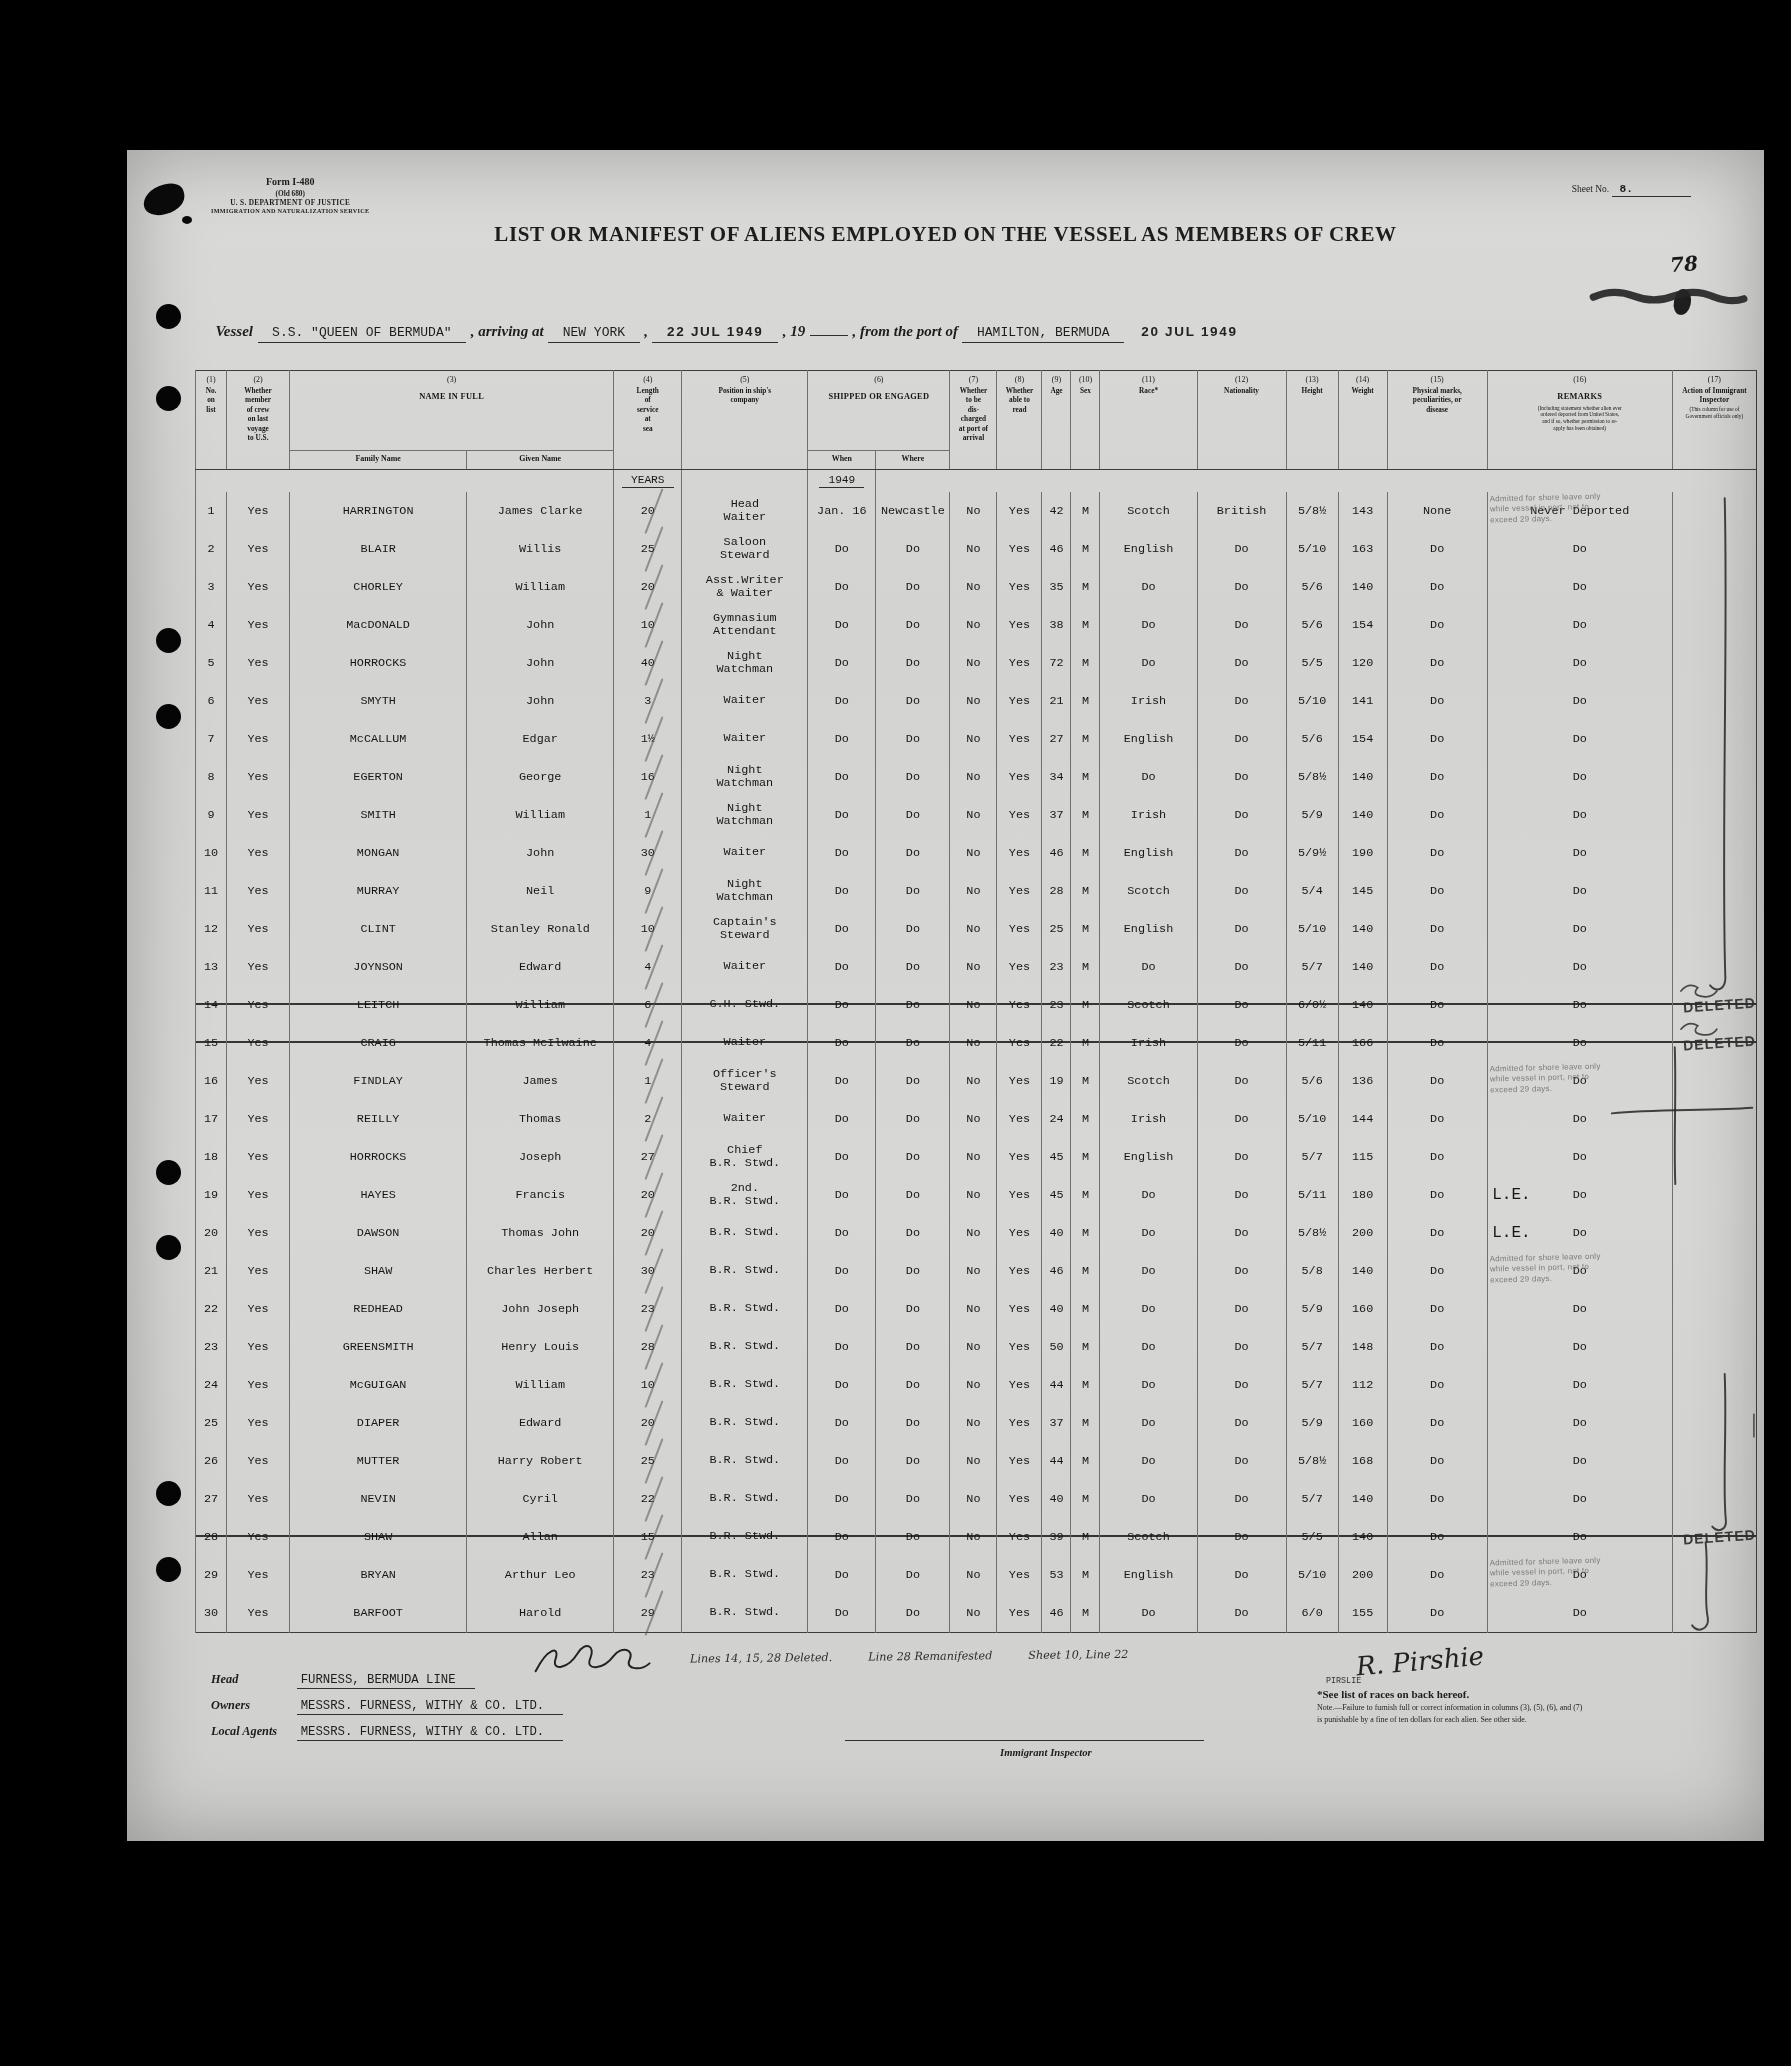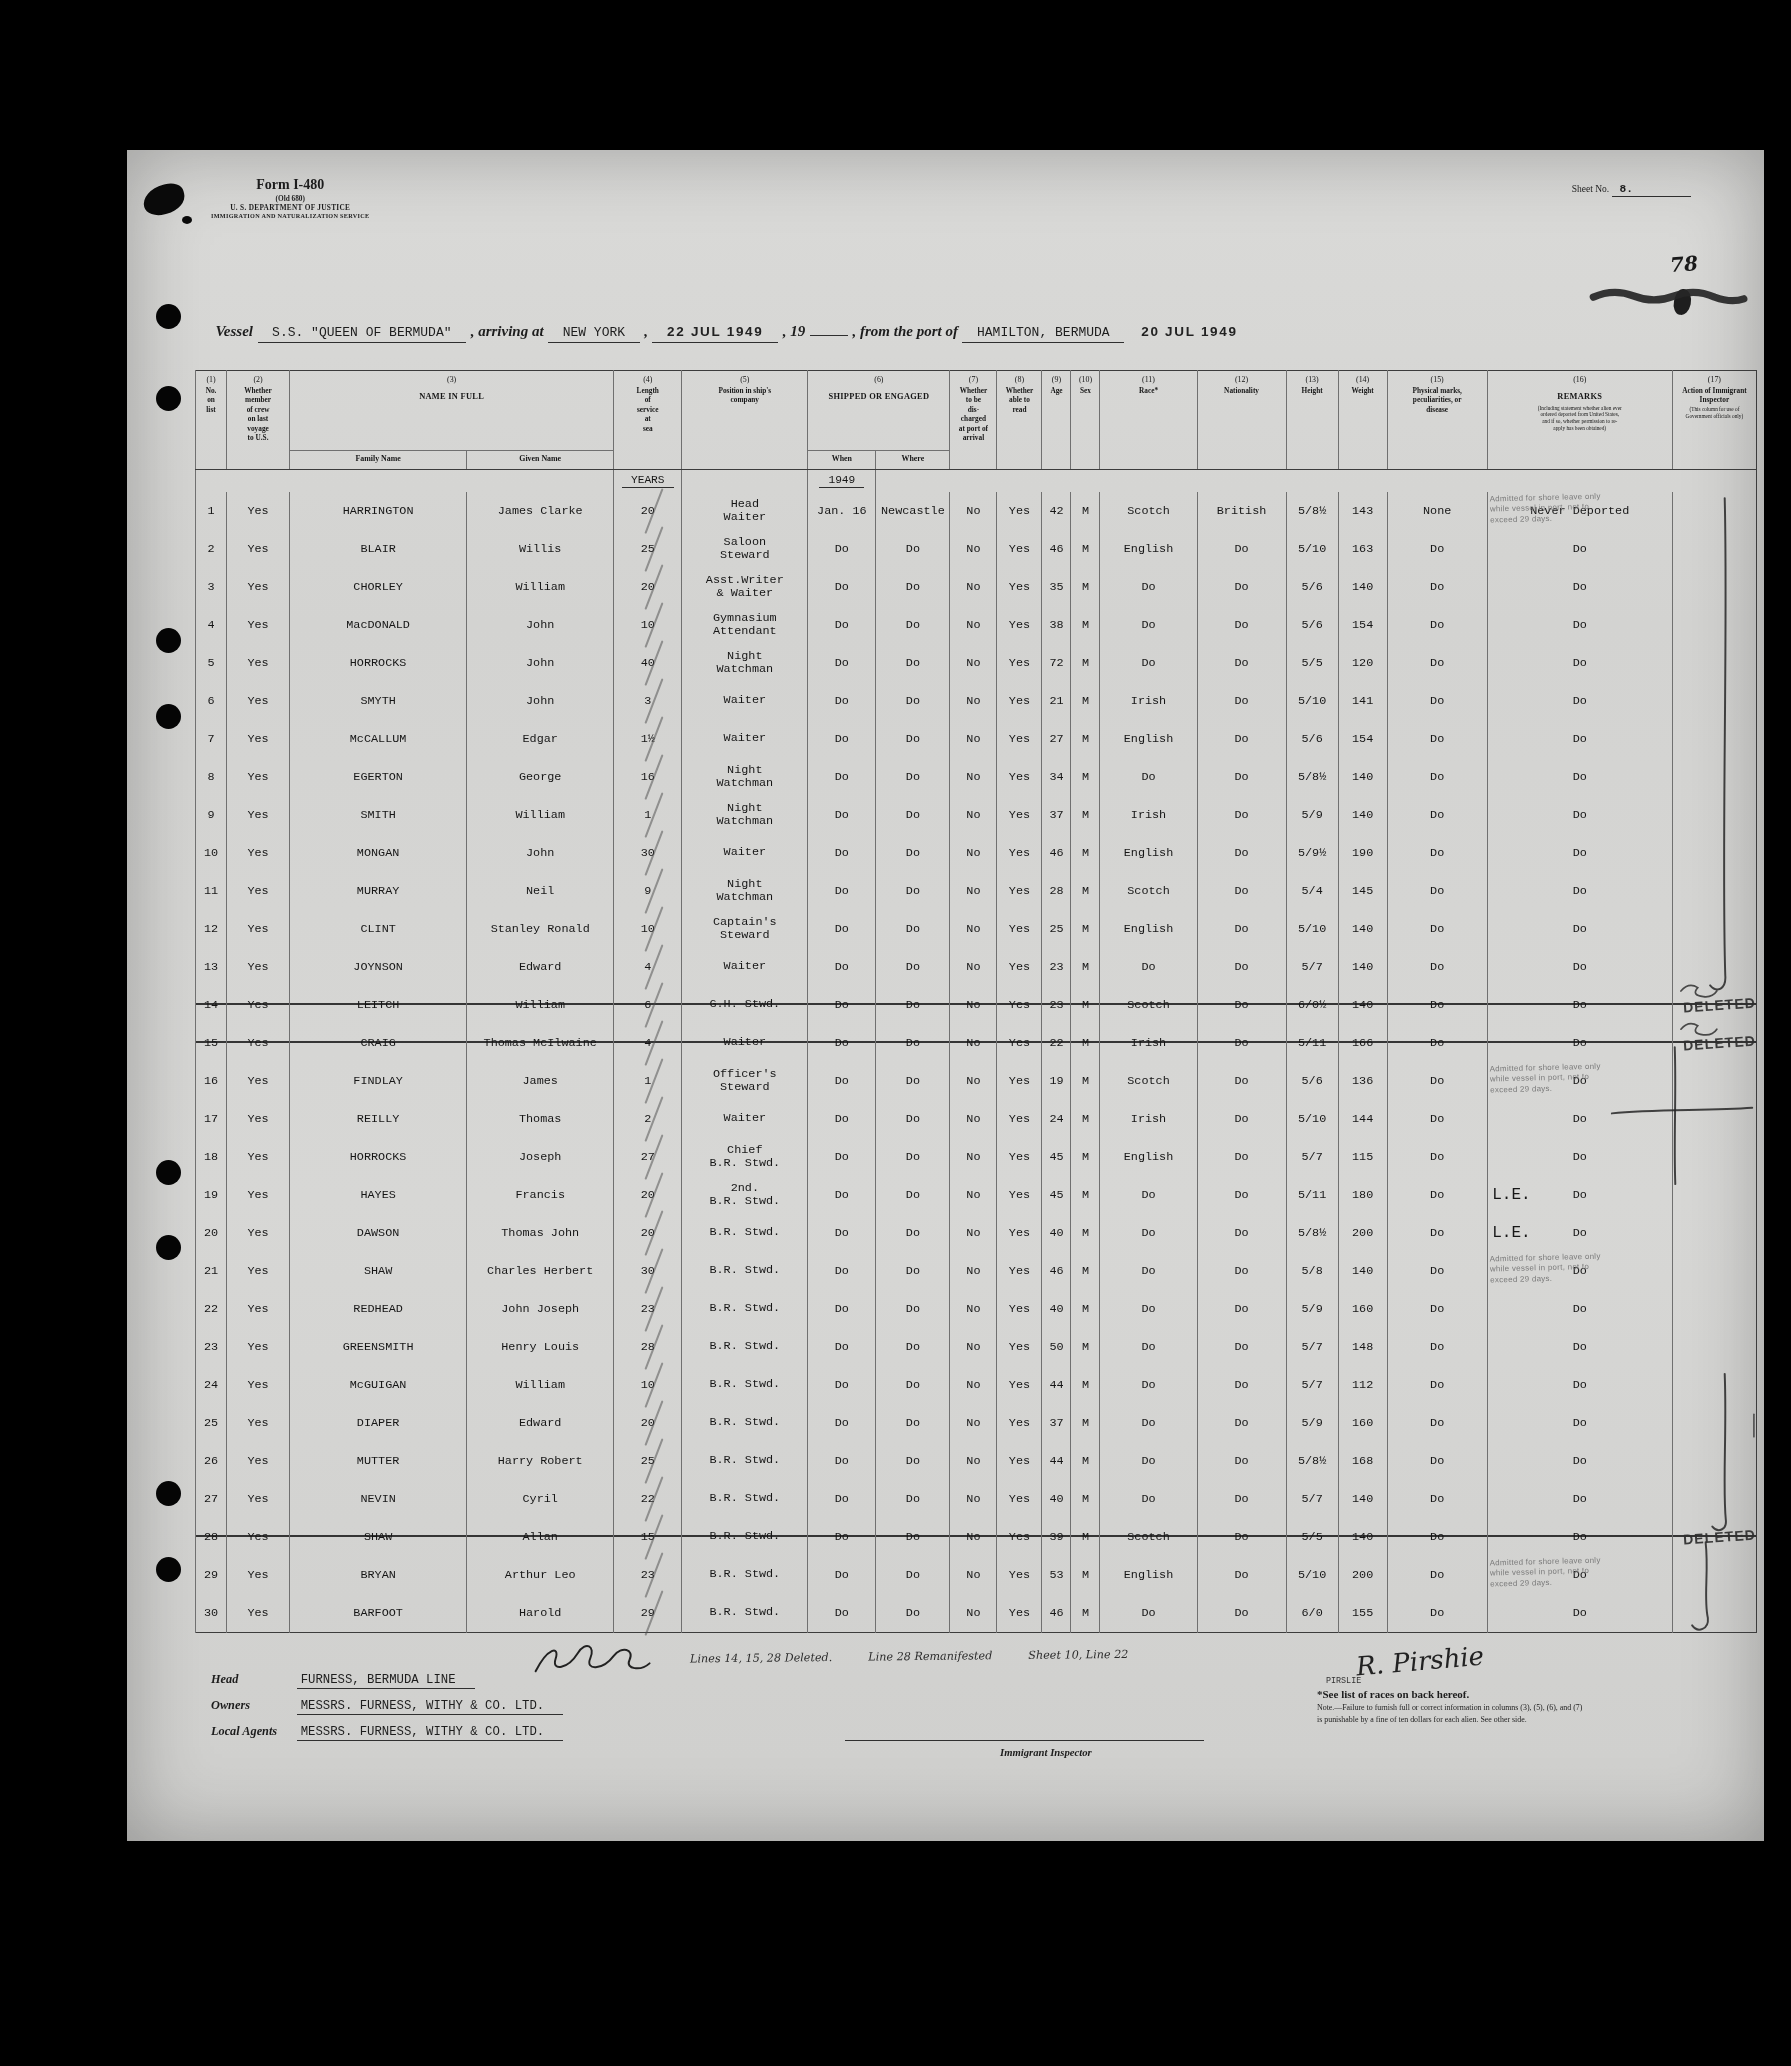--- a/index.html
+++ b/index.html
@@ -11,21 +11,21 @@
     box-shadow:inset 0 0 79px rgba(0,0,0,.28), 0 0 17px rgba(0,0,0,.9);}
 
   .punch{position:absolute;left:29px;width:25px;height:25px;border-radius:50%;background:#050505;}
   .blot{position:absolute;background:#0a0a0a;}
   .blot-a{left:15.7px;top:35px;width:42px;height:29px;border-radius:60% 40% 55% 45%;transform:rotate(-15deg);}
   .blot-b{left:55px;top:66px;width:10px;height:7.9px;border-radius:50%;}
   .blot-c{left:1547px;top:139px;width:17px;height:26px;border-radius:45% 55% 50% 50%;transform:rotate(12deg);opacity:.9;}
 
   
   .form-block{position:absolute;left:84px;top:26px;text-align:center;font-weight:bold;line-height:1.25;}
-  .form-line1{font-size:14px;}
+  .form-line1{font-size:10px;}
   .form-line2{font-size:7.3px;}
   .form-line3{font-size:7.3px;letter-spacing:0.3px;}
   .form-line4{font-size:6.2px;letter-spacing:0.3px;}
 
   .sheet-no{position:absolute;right:73px;top:33px;font-size:9.5px;}
   .sheet-no .val{font-family:"Liberation Mono", monospace;font-size:11.2px;font-weight:bold;
     border-bottom:1.1px solid #2f2f2f;display:inline-block;min-width:67px;padding:0 4.5px 0.6px 7.9px;}
 
   .hand-78{position:absolute;right:66px;top:102px;font-family:"DejaVu Serif", serif;
     font-style:italic;font-weight:bold;font-size:20px;color:#1a1a1a;transform:rotate(-4deg);}
@@ -133,20 +133,21 @@
     <div class="form-line4">IMMIGRATION AND NATURALIZATION SERVICE</div>
   </div>
 
   <div class="sheet-no">
     <span>Sheet No.</span>
     <span class="val">8.</span>
   </div>
 
   <div class="hand-78">78</div>
 
+  <div class="doc-title">LIST OR MANIFEST OF ALIENS EMPLOYED ON THE VESSEL AS MEMBERS OF CREW</div>
 
   <div class="vessel-line">
     <span class="vlabel">Vessel</span>
     <span class="seg">S.S. "QUEEN OF BERMUDA"</span>
     <span class="vlabel">, arriving at</span>
     <span class="seg">NEW YORK</span>
     <span class="vlabel">,</span>
     <span class="seg"><span class="stamp-date">22 JUL 1949</span></span>
     <span class="vlabel">, 19</span>
     <span class="seg short"></span>

